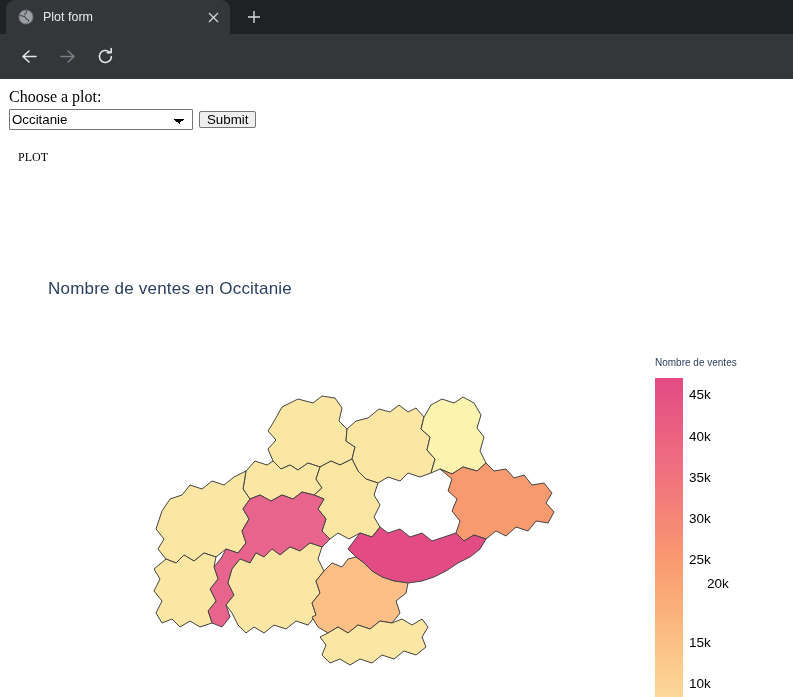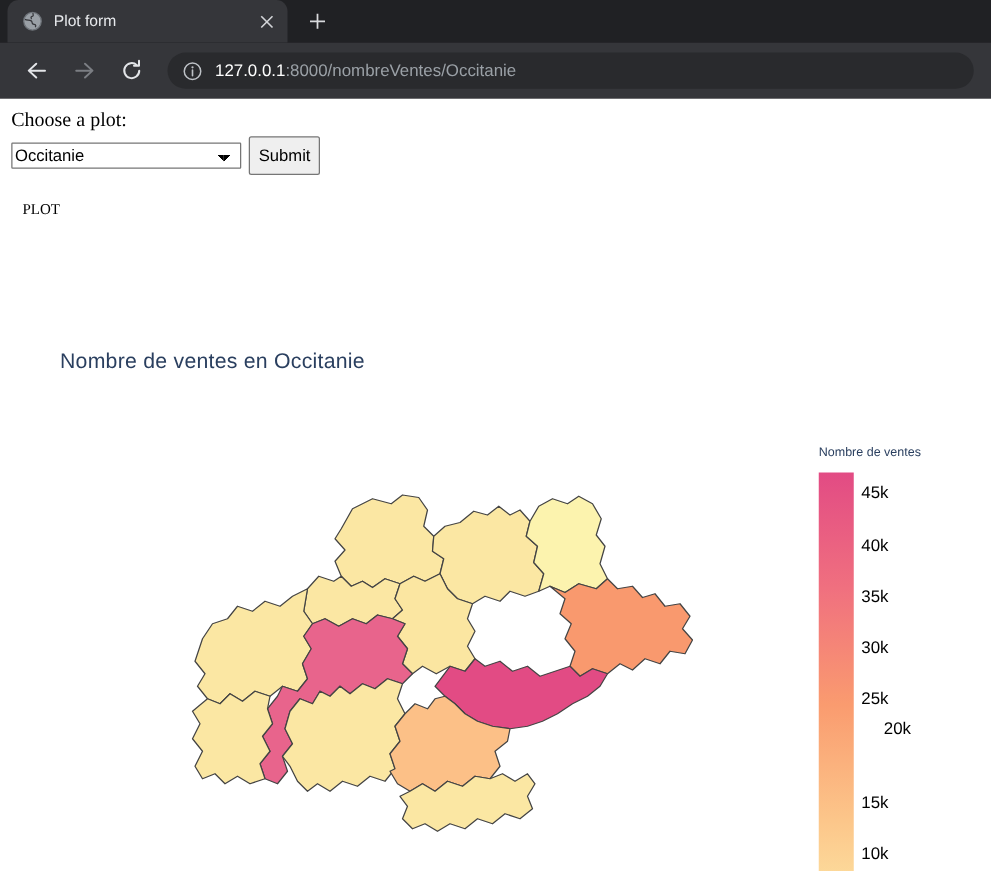--- a/index.html
+++ b/index.html
@@ -134,21 +134,21 @@
     appearance: none;
     -webkit-appearance: none;
     background-image: linear-gradient(45deg, transparent 50%, #000 50%),
                       linear-gradient(135deg, #000 50%, transparent 50%);
     background-position: calc(100% - 13px) 9px, calc(100% - 8px) 9px;
     background-size: 5px 5px, 5px 5px;
     background-repeat: no-repeat;
   }
   .submit-btn {
     margin-left: 6px;
-    height: 31px;
+    height: 17px;
     font-family: "Liberation Sans", "DejaVu Sans", sans-serif;
     font-size: 13.3px;
     color: #000;
     background: #efefef;
     border: 1px solid #767676;
     border-radius: 2px;
     padding: 0 7px;
     cursor: default;
   }
   .plot-heading {
@@ -245,28 +245,20 @@
     <div class="nav-btn disabled">
       <svg width="19" height="19" viewBox="0 0 19 19">
         <path d="M3 9.5h12.5M10 4l6 5.5L10 15" stroke="#7b7e83" stroke-width="1.6" fill="none" stroke-linecap="round" stroke-linejoin="round"></path>
       </svg>
     </div>
     <div class="nav-btn">
       <svg width="19" height="19" viewBox="0 0 19 19">
         <path d="M15.4 9.5a6 6 0 1 1-1.9-4.4" stroke="#e3e5e8" stroke-width="1.6" fill="none" stroke-linecap="round"></path>
         <path d="M15.2 1.6v4h-4" stroke="#e3e5e8" stroke-width="1.6" fill="none" stroke-linecap="round" stroke-linejoin="round"></path>
       </svg>
-    </div>
-    <div class="omnibox">
-      <svg class="omni-icon" viewBox="0 0 16 16">
-        <circle cx="8" cy="8" r="6.6" fill="none" stroke="#bdc1c6" stroke-width="1.2"></circle>
-        <circle cx="8" cy="4.8" r="0.9" fill="#bdc1c6"></circle>
-        <path d="M8 7v4.6" stroke="#bdc1c6" stroke-width="1.3" stroke-linecap="round"></path>
-      </svg>
-      <span class="omni-url"><span class="host">127.0.0.1</span><span>:8000/nombreVentes/Occitanie</span></span>
     </div>
   </div>
 
 </div>
 
 <div class="page">
 
   <div class="form-area">
     <div class="form-label">Choose a plot:</div>
     <div class="form-row">

